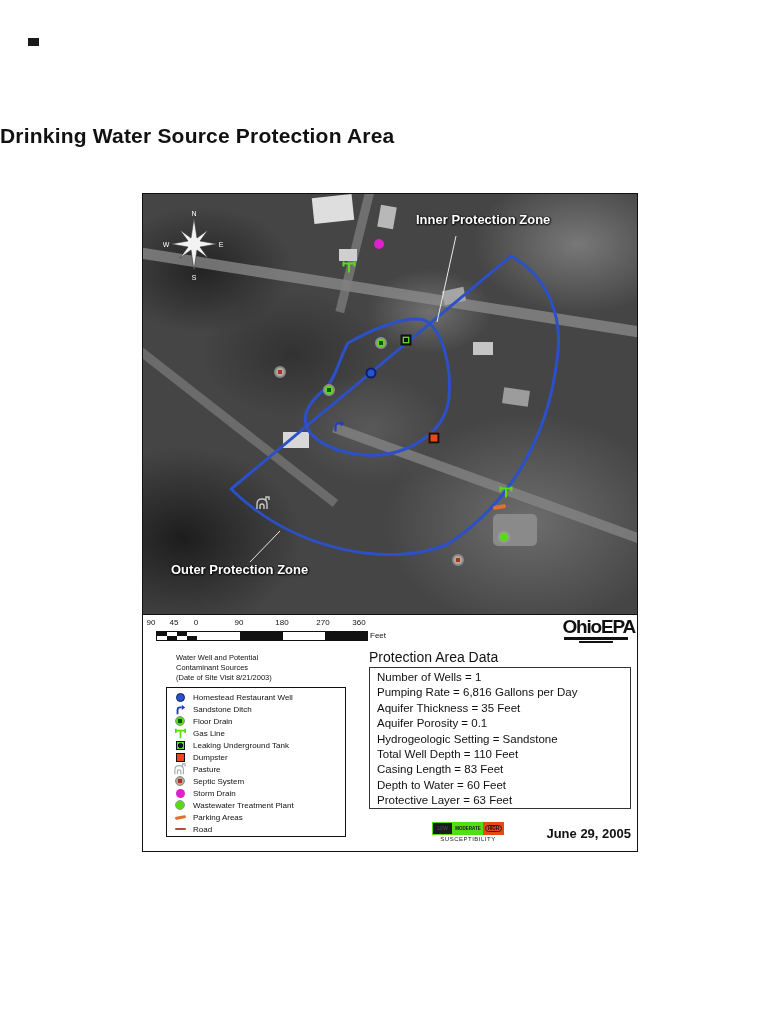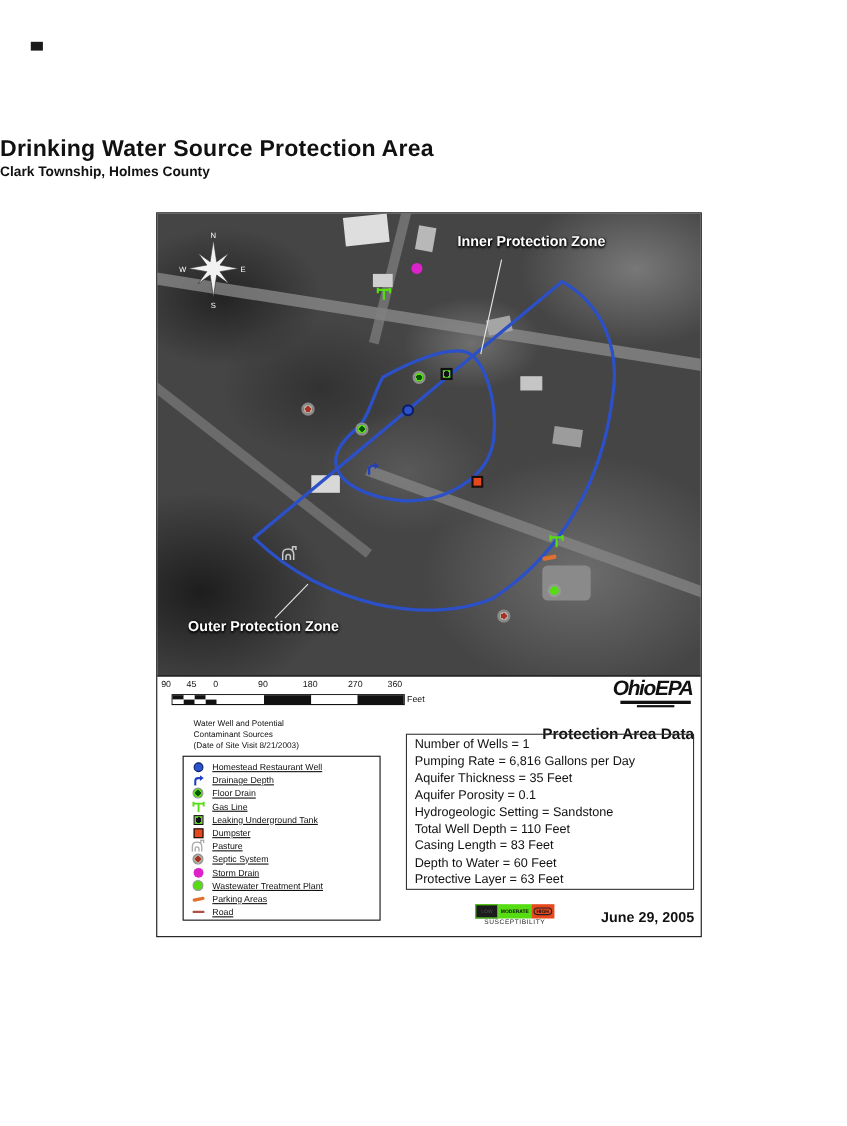--- a/index.html
+++ b/index.html
@@ -55,58 +55,57 @@
   .scalebar{position:absolute;left:6px;top:424px;width:240px;height:26px;font-size:8px;}
   .tick{position:absolute;top:0;transform:translateX(-50%);}
   .sbar{position:absolute;left:7px;top:13px;width:210px;height:8px;border:1px solid #111;display:flex;}
   .sb{height:100%;}
   .checker{width:40px;display:flex;flex-direction:column;}
   .crow{display:flex;flex:1;}
   .cw{flex:1;background:#fff;} .cb{flex:1;background:#111;}
   .sw{background:#fff;} .sk{background:#111;}
   .feet{position:absolute;left:221px;top:13px;font-size:8px;}
   
-  .logo{position:absolute;left:414px;top:424px;width:78px;text-align:left;font-style:italic;}
+  .logo{position:absolute;left:414px;top:424px;width:78px;text-align:right;}
   .logo .wordmark{font-size:19px;font-weight:bold;letter-spacing:-1.2px;line-height:18px;}
   .logo .bar1{margin:1px auto 1px auto;width:64px;height:3px;background:#111;}
   .logo .bar2{margin:0 auto;width:34px;height:2px;background:#111;}
   
   .legendhead{position:absolute;left:33px;top:459px;font-size:7.5px;line-height:10px;}
-  .legendbox{position:absolute;left:23px;top:493px;width:180px;height:150px;border:1px solid #111;padding:3px 0 0 0;box-sizing:border-box;text-decoration:underline;}
+  .legendbox{position:absolute;left:23px;top:493px;width:180px;height:150px;border:1px solid #111;padding:3px 0 0 0;box-sizing:border-box;}
   .lrow{display:flex;align-items:center;height:12px;}
   .licn{width:26px;display:flex;justify-content:center;align-items:center;flex:none;}
   .llab{font-size:8px;white-space:nowrap;}
   .legendbox .well{width:9px;height:9px;border-width:1.5px;}
   .legendbox .floor,.legendbox .wwtp,.legendbox .septic{width:10px;height:10px;border-width:1.5px;}
   .legendbox .storm{width:9px;height:9px;}
   .legendbox .tank,.legendbox .dump{width:9px;height:9px;border-width:1.5px;}
   .legendbox .park{width:11px;height:3px;}
   .legendbox .road-d{width:11px;height:2.5px;}
   
-  .databox-title{position:absolute;left:226px;top:465px;width:262px;text-align:right;font-size:14px;font-weight:bold;}
+  .databox-title{position:absolute;left:226px;top:455px;width:262px;text-align:left;font-size:14px;font-weight:normal;}
   .databox{position:absolute;left:226px;top:473px;width:262px;height:142px;border:1px solid #333;padding:2px 0 0 7px;box-sizing:border-box;}
   .dline{font-size:11.5px;line-height:15.4px;white-space:nowrap;}
   
   .suscept{position:absolute;left:280px;top:628px;width:90px;text-align:center;}
   .susbar{display:flex;height:13px;width:72px;margin:0 auto;}
   .sus-low{width:20px;background:#1c1c1c;border:1.5px solid #55dd11;color:#555;font-size:4.5px;line-height:11px;}
   .sus-mod{width:30px;background:#55dd11;color:#111;font-size:4.5px;font-weight:bold;line-height:13px;}
   .sus-high{width:22px;background:#e8481e;color:#111;font-size:4.5px;font-weight:bold;line-height:13px;}
   .sus-high span{border:1px solid #222;border-radius:6px;padding:0 2px;}
   .suslabel{font-size:6px;letter-spacing:.5px;margin-top:1px;color:#222;}
   .datebox{position:absolute;left:370px;top:632px;width:118px;text-align:right;font-size:13px;font-weight:bold;}
 </style>
 </head>
 <body>
 
 <div class="artifact"></div>
 
 <div class="titleblock">
   <h1>Drinking Water Source Protection Area</h1>
-  <div class="sub">Clark Township, Holmes County</div>
 </div>
 
 <div class="figure">
 
   <div class="map">
     <div class="rd r1"></div>
     <div class="rd r2"></div>
     <div class="rd r3"></div>
     <div class="rd r4"></div>
     <div class="bld b1"></div>
@@ -210,21 +209,21 @@
         </span>
       <span class="llab">Homestead Restaurant Well</span>
     </div>
     <div class="lrow">
       <span class="licn">
           <svg width="11" height="11" viewBox="0 0 13 13">
             <path d="M3 12 V7 Q3 4 6 4 H8" fill="none" stroke="#1e3fc0" stroke-width="2.2"></path>
             <path d="M8 1 L12 4 L8 7 Z" fill="#1e3fc0"></path>
           </svg>
         </span>
-      <span class="llab">Drainage Depth</span>
+      <span class="llab">Sandstone Ditch</span>
     </div>
     <div class="lrow">
       <span class="licn">
           <span class="icn floor"></span>
         </span>
       <span class="llab">Floor Drain</span>
     </div>
     <div class="lrow">
       <span class="licn">
           <svg width="13" height="11" viewBox="0 0 15 13">

